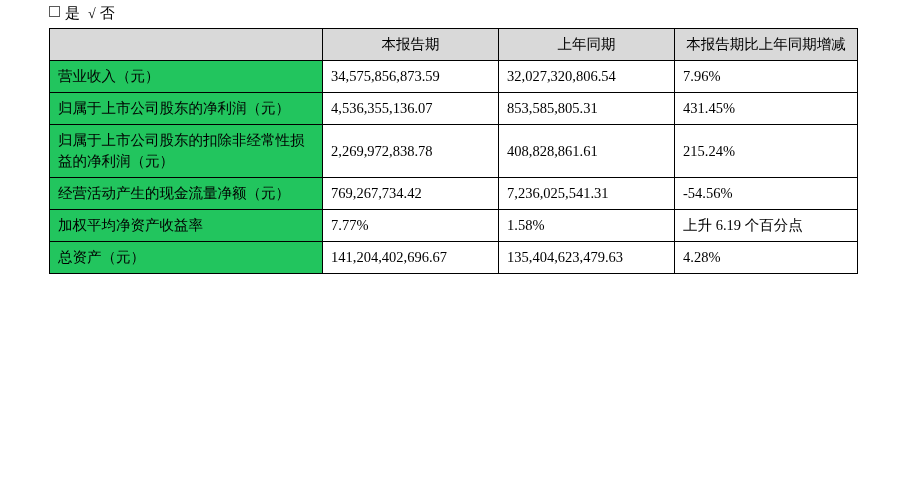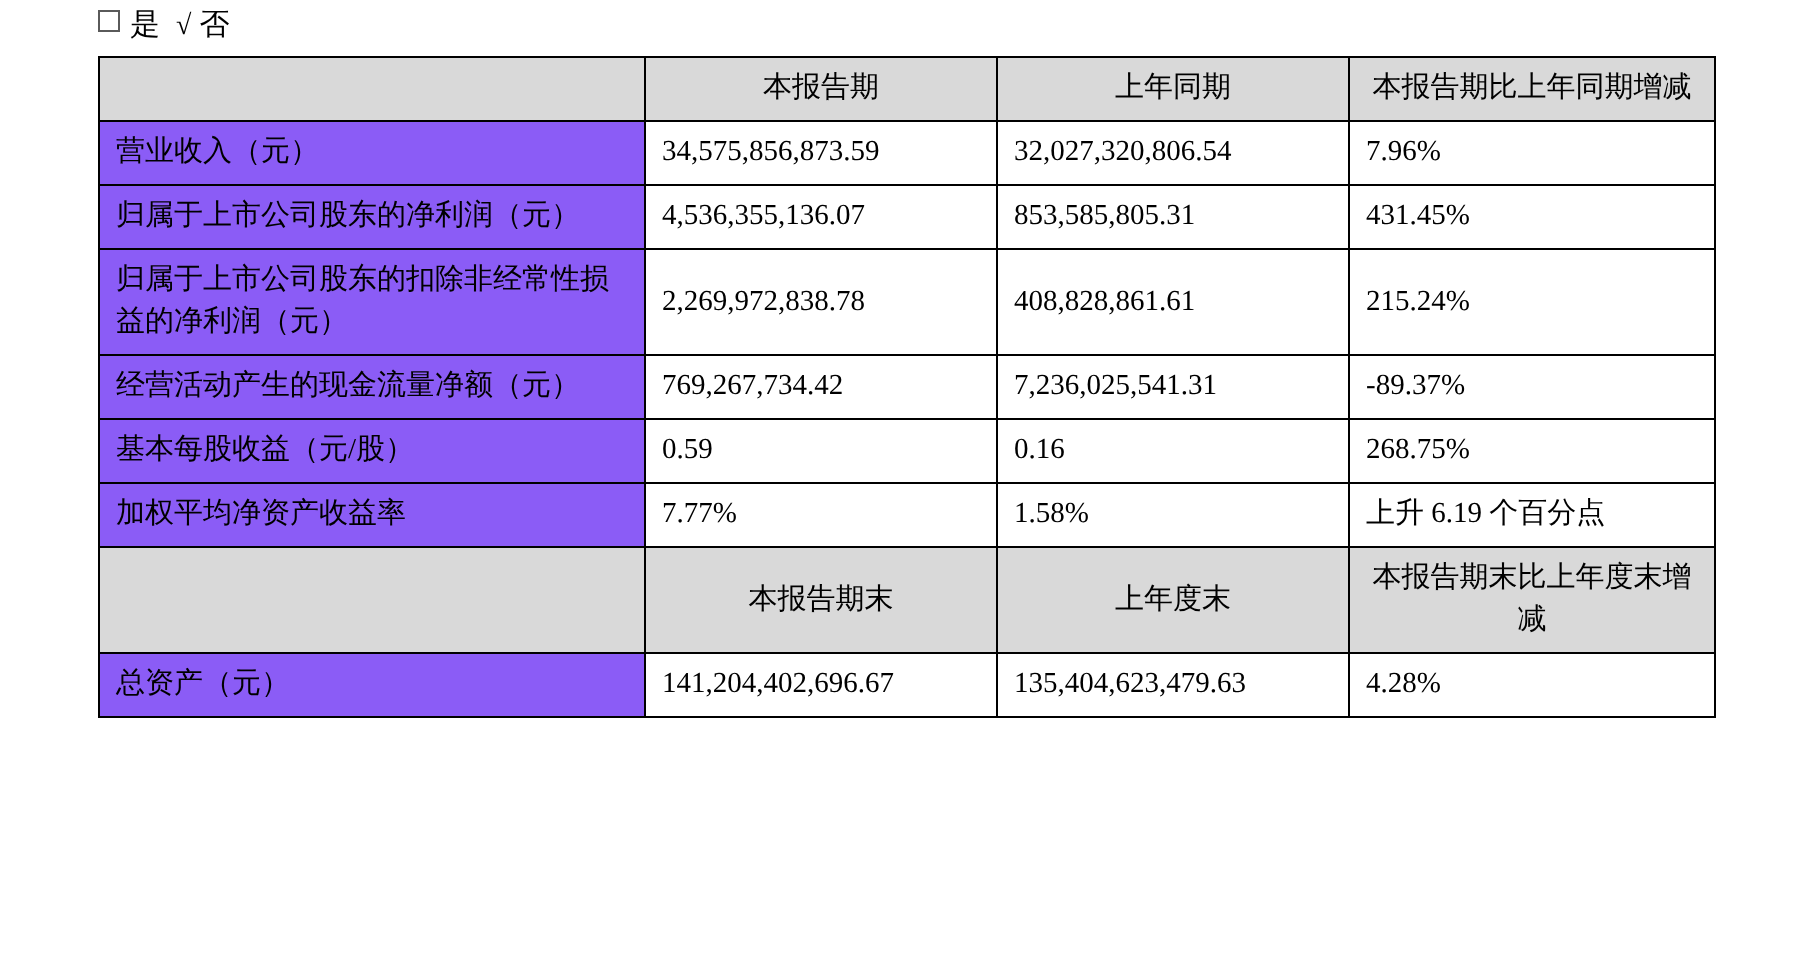--- a/index.html
+++ b/index.html
@@ -62,21 +62,21 @@
     line-height: 21px;
     padding: 5px 8px;
     vertical-align: middle;
     word-break: break-all;
   }
   td.hdr {
     background: #d9d9d9;
     text-align: center;
   }
   td.rowlabel {
-    background: #8b5cf6;
+    background: #22c55e;
     text-align: left;
   }
   td.num {
     text-align: left;
   }
   td.blank {
     background: #d9d9d9;
   }
   td.hdr2 {
     background: #d9d9d9;
@@ -128,44 +128,32 @@
         <td class="rowlabel">归属于上市公司股东的扣除非经常性损益的净利润（元）</td>
         <td class="num">2,269,972,838.78</td>
         <td class="num">408,828,861.61</td>
         <td class="num">215.24%</td>
       </tr>
 
       <tr>
         <td class="rowlabel">经营活动产生的现金流量净额（元）</td>
         <td class="num">769,267,734.42</td>
         <td class="num">7,236,025,541.31</td>
-        <td class="num">-89.37%</td>
+        <td class="num">-54.56%</td>
       </tr>
 
-      <tr>
-        <td class="rowlabel">基本每股收益（元/股）</td>
-        <td class="num">0.59</td>
-        <td class="num">0.16</td>
-        <td class="num">268.75%</td>
-      </tr>
 
 
       <tr>
         <td class="rowlabel">加权平均净资产收益率</td>
         <td class="num">7.77%</td>
         <td class="num">1.58%</td>
         <td class="num">上升 6.19 个百分点</td>
       </tr>
 
-      <tr class="tall">
-        <td class="blank"></td>
-        <td class="hdr2">本报告期末</td>
-        <td class="hdr2">上年度末</td>
-        <td class="hdr2">本报告期末比上年度末增减</td>
-      </tr>
 
       <tr>
         <td class="rowlabel">总资产（元）</td>
         <td class="num">141,204,402,696.67</td>
         <td class="num">135,404,623,479.63</td>
         <td class="num">4.28%</td>
       </tr>
 
     </tbody>
   </table>

